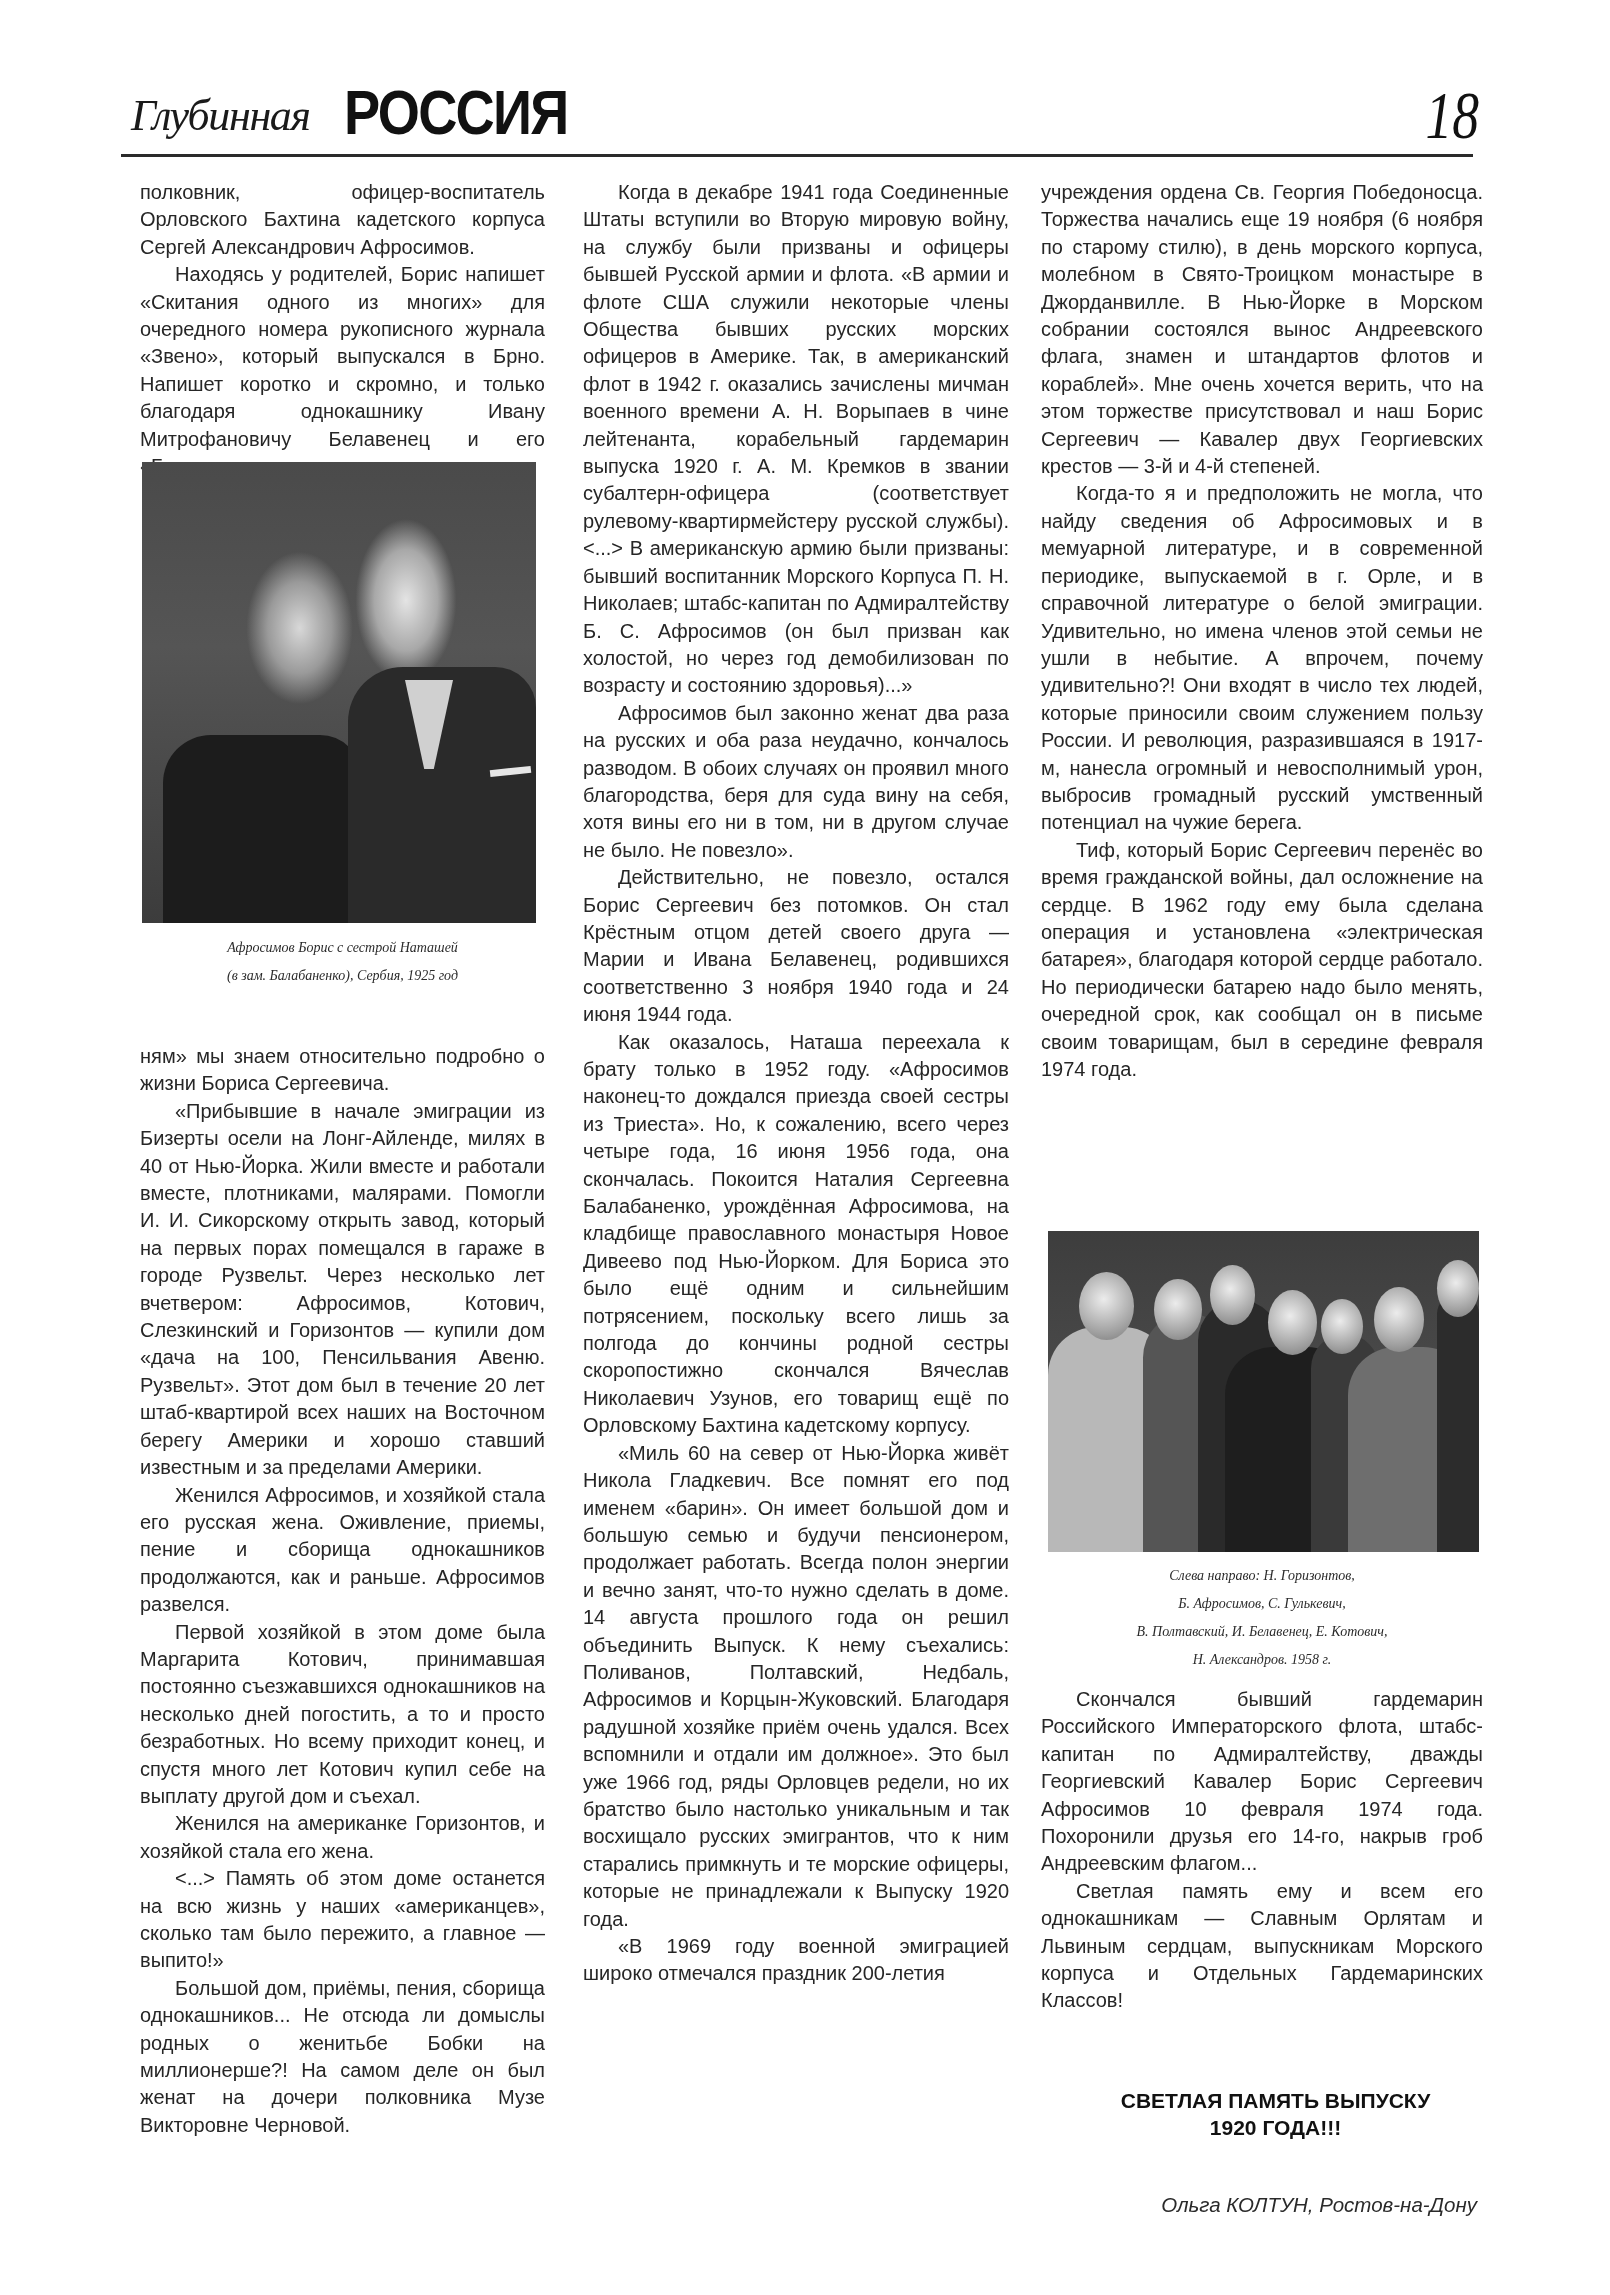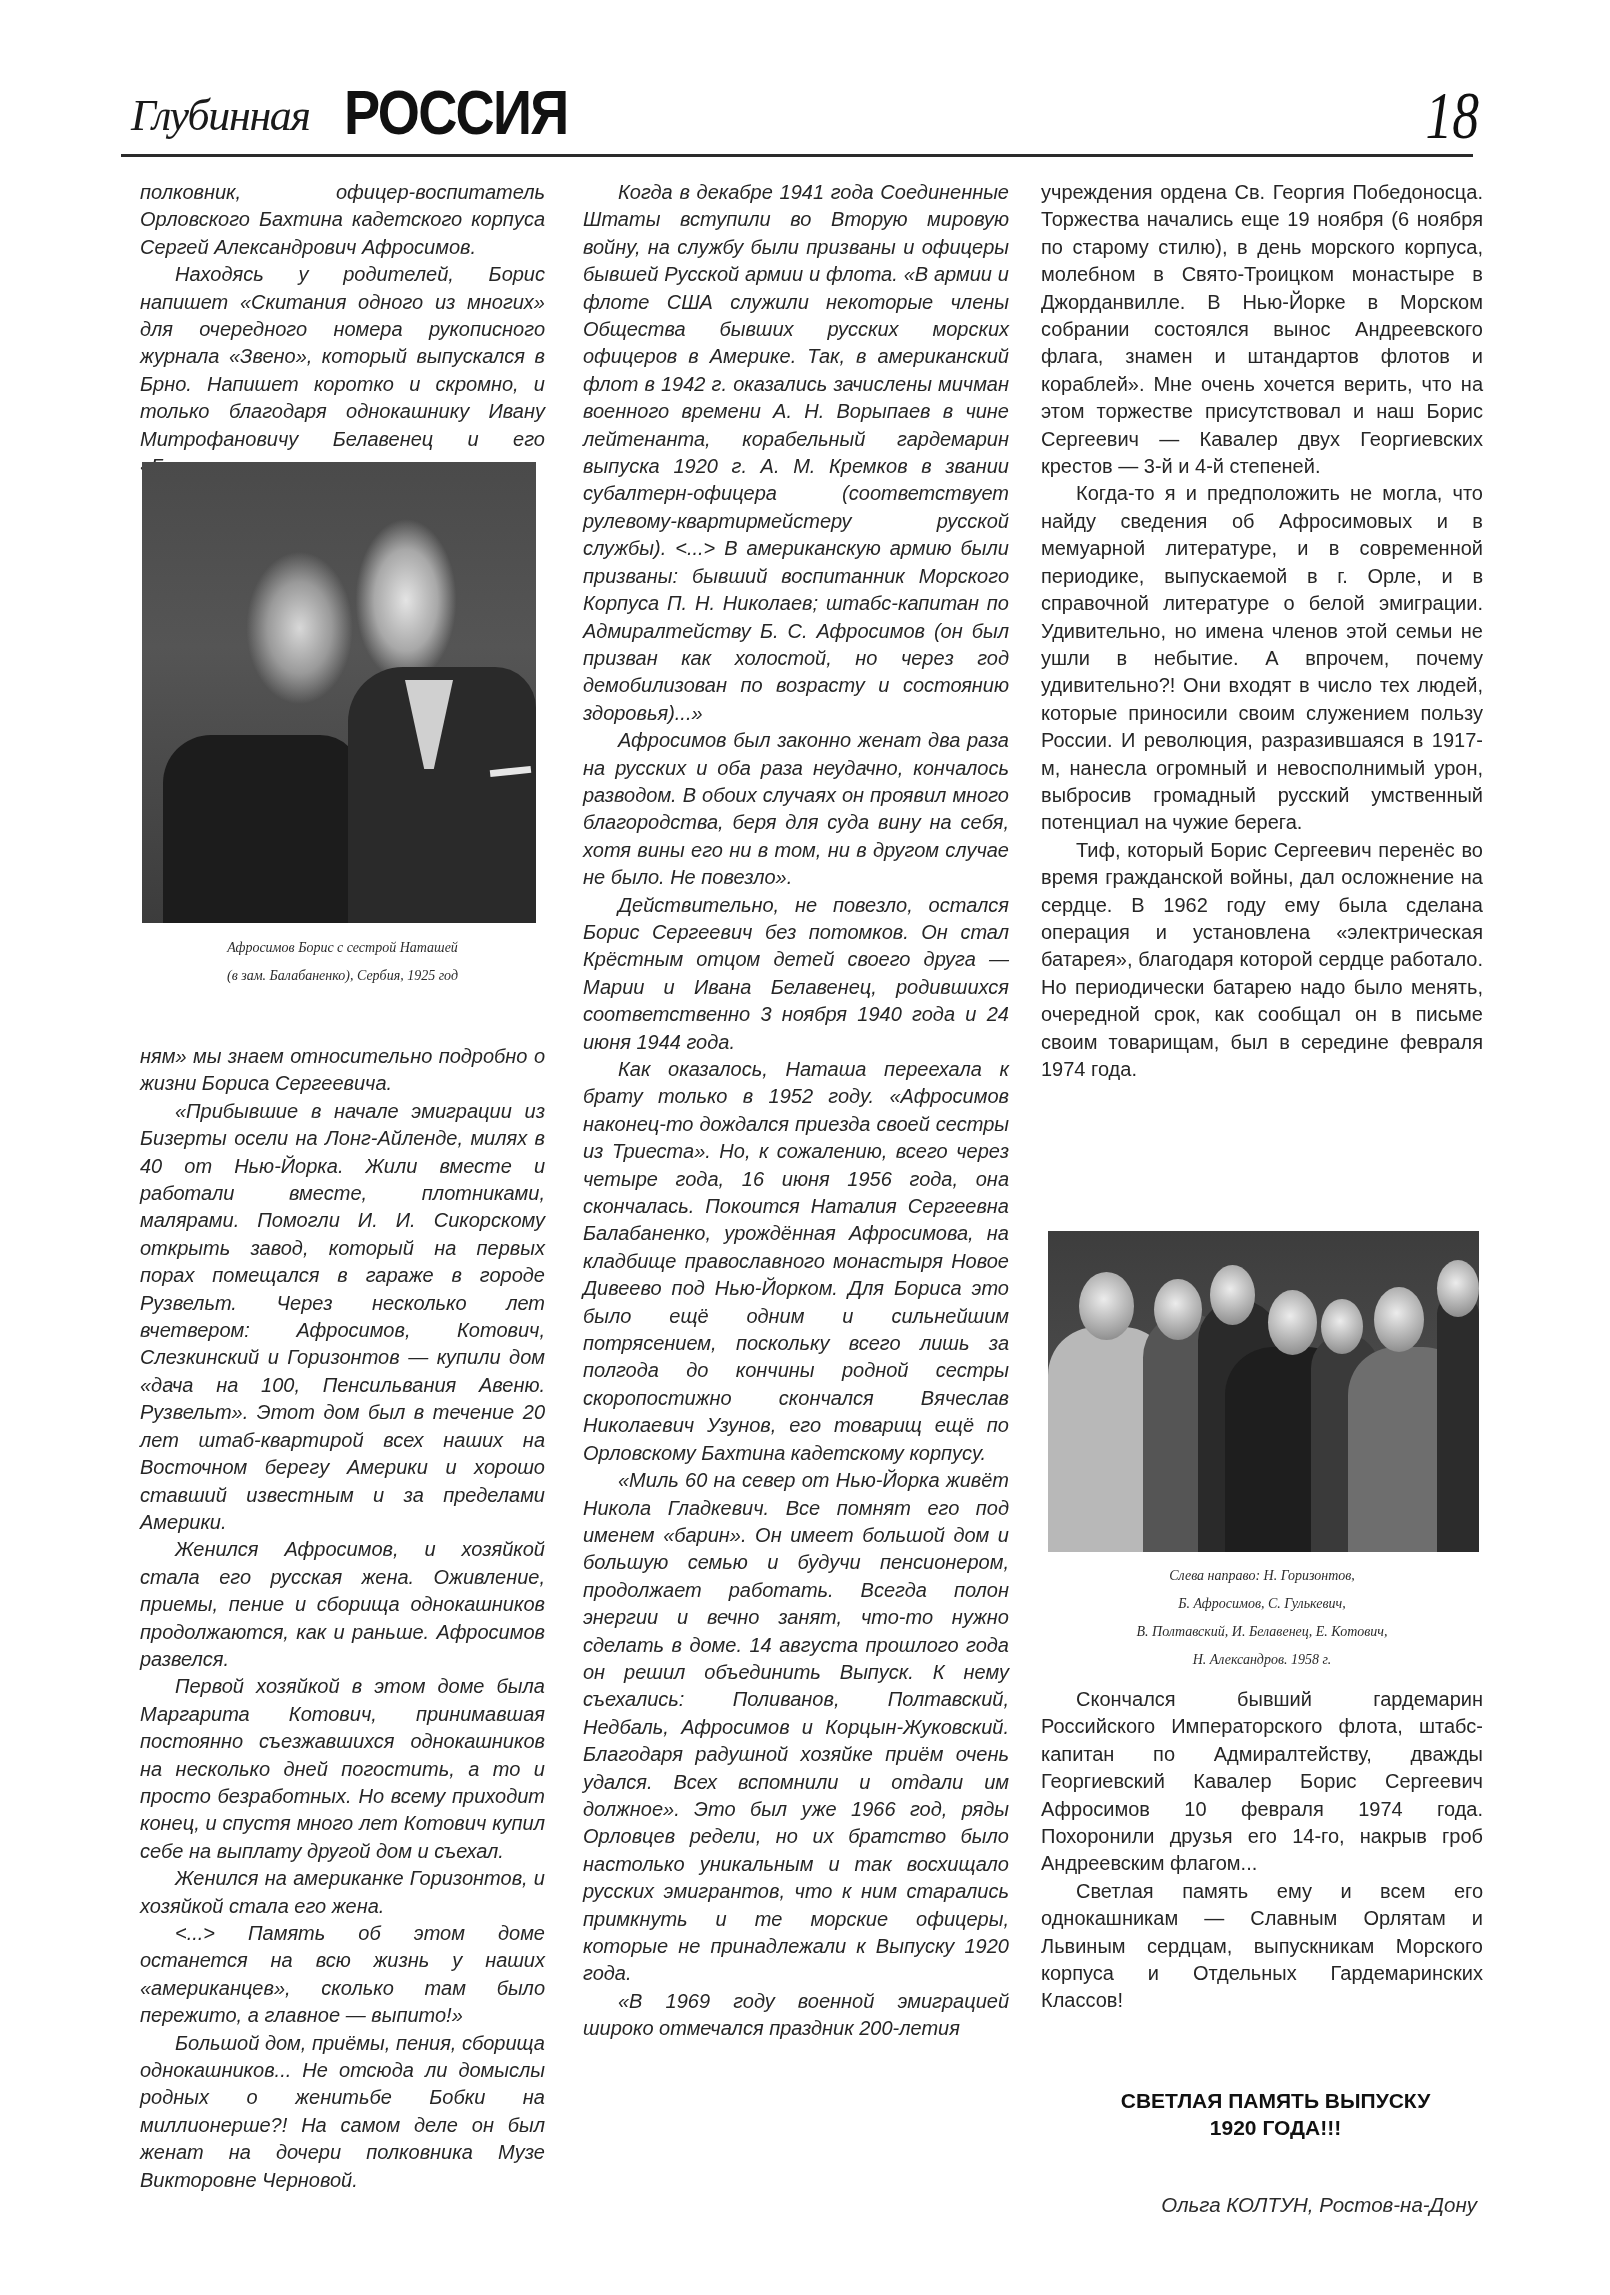--- a/index.html
+++ b/index.html
@@ -10,22 +10,22 @@
        font-size:44px;letter-spacing:-1.4px;color:#1a1a1a;}
   .hdr .brand{position:absolute;left:213px;top:-4.1px;font-family:"Liberation Sans", sans-serif;font-weight:bold;
        font-size:63px;letter-spacing:-2px;color:#111;transform:scaleX(0.86);transform-origin:left;}
   .hdr .pagenum{position:absolute;right:4.1px;top:-2.7px;font-family:"Liberation Serif", serif;font-style:italic;
        font-size:67px;color:#111;transform:scaleX(0.8);transform-origin:right;}
   .rule{position:absolute;left:121px;top:154px;width:1352px;height:2.7px;background:#2a2a2a;}
 
   .col{position:absolute;font-size:20px;line-height:27.4px;text-align:justify;hyphens:manual;}
   .col p{margin:0;text-indent:35px;}
   .col p.noind{text-indent:0;}
-  .c1{left:140px;width:405px;font-style:italic;}
-  .c2{left:583px;width:426px;font-style:italic;}
+  .c1{left:140px;width:405px;}
+  .c2{left:583px;width:426px;}
   .c3{left:1041px;width:442px;}
 
   .photo{position:absolute;overflow:hidden;}
   .photo1{left:142px;top:462px;width:394px;height:461px;
      background:radial-gradient(ellipse 18% 22% at 40% 36%, #d8d8d8 0%, #9a9a9a 45%, transparent 75%),
                 radial-gradient(ellipse 16% 22% at 67% 30%, #e4e4e4 0%, #a8a8a8 50%, transparent 80%),
                 linear-gradient(180deg,#4a4a4a 0%,#555 40%,#3c3c3c 100%);}
   .photo1 .figL{position:absolute;left:20.5px;top:273px;width:198px;height:191px;background:#1c1c1c;border-radius:48px 41px 0 0;}
   .photo1 .figR{position:absolute;left:206px;top:205px;width:188px;height:259px;background:#2a2a2a;border-radius:55px 41px 0 0;}
   .photo1 .shirt{position:absolute;left:263px;top:218px;width:48px;height:89px;background:#d0d0d0;clip-path:polygon(0 0,100% 0,60% 100%,40% 100%);}

